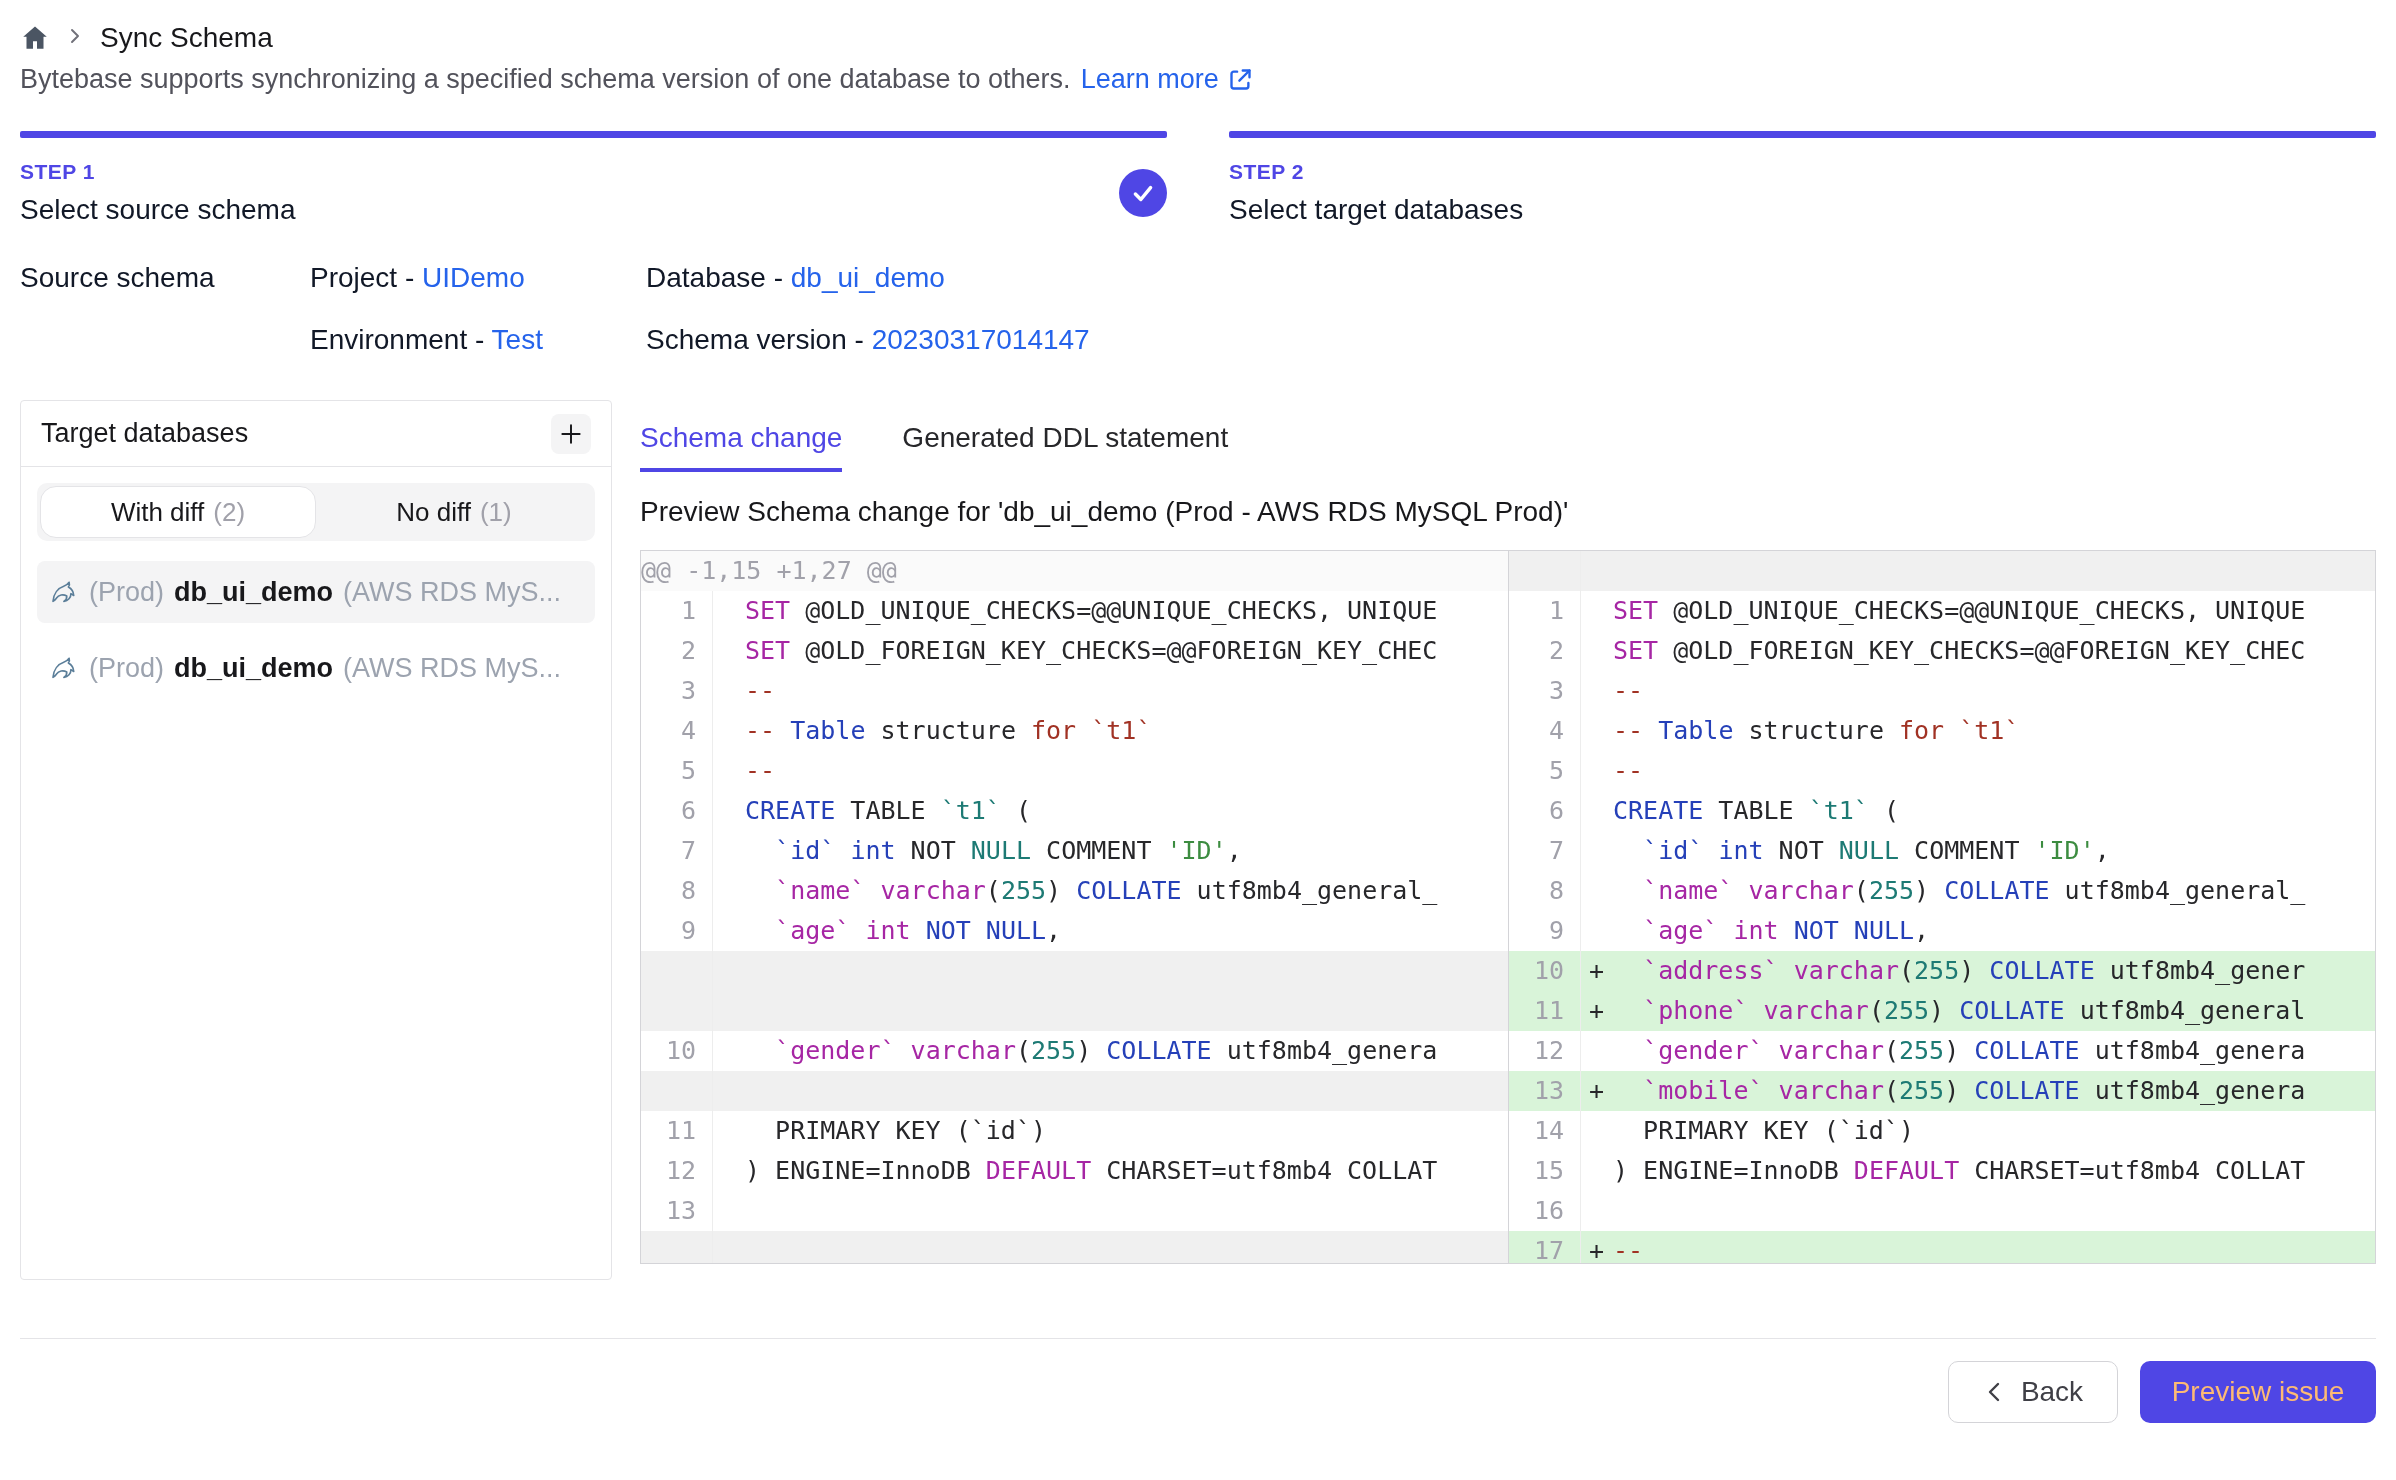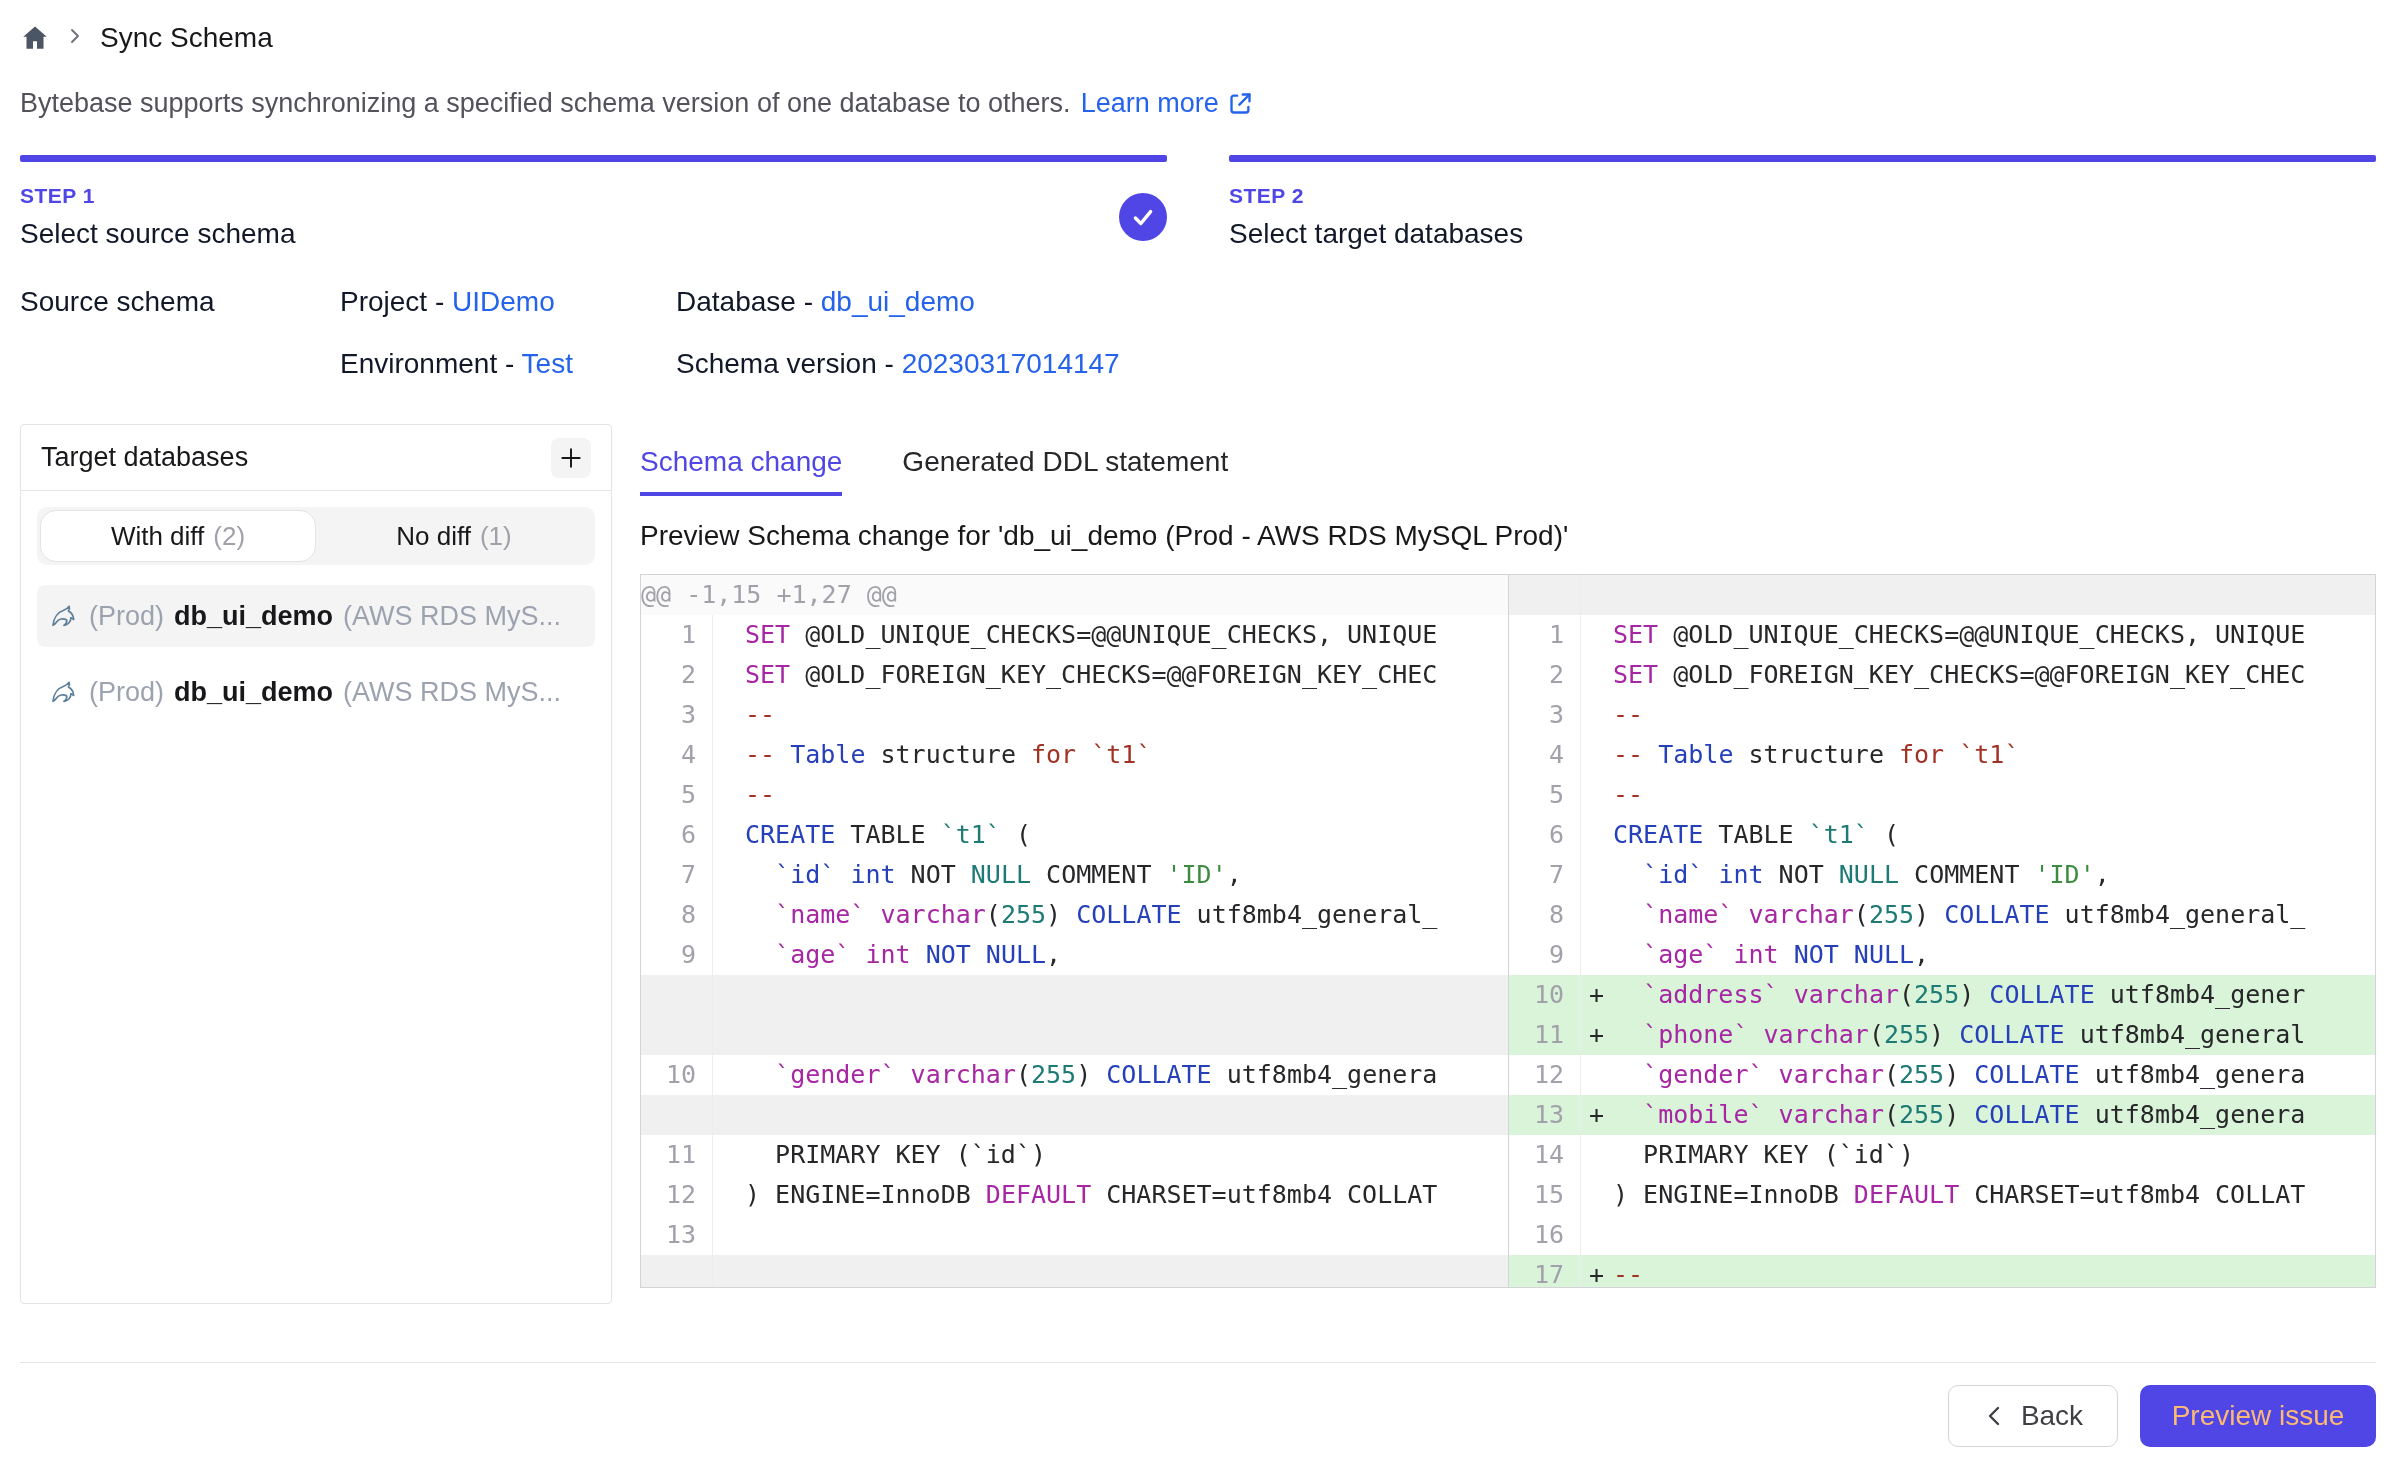--- a/index.html
+++ b/index.html
@@ -10,35 +10,35 @@
     font-family:"Liberation Sans", sans-serif;
   }
   .page { padding:16px 20px 0 20px; }
 
   
   .breadcrumb { display:flex; align-items:center; gap:16px; height:44px; }
   .crumb-title { font-size:28px; font-weight:500; color:#18181b; }
   .icon-btn { display:inline-flex; align-items:center; justify-content:center; cursor:pointer; }
 
   
-  .desc { margin-top:28px; font-size:27px; color:#52525b; display:flex; align-items:center; gap:10px; }
+  .desc { margin-top:4px; font-size:27px; color:#52525b; display:flex; align-items:center; gap:10px; }
   .desc a { color:#2563eb; text-decoration:none; display:inline-flex; align-items:center; gap:8px; cursor:pointer; }
 
   
   .steps { display:flex; gap:62px; margin-top:36px; }
   .step { flex:1; }
   .step-bar { height:7px; background:#4f46e5; border-radius:2px; }
   .step-body { display:flex; justify-content:space-between; align-items:center; margin-top:22px; }
   .step-label { font-size:21px; font-weight:700; color:#4f46e5; letter-spacing:.5px; }
   .step-title { font-size:28px; font-weight:500; color:#111827; margin-top:10px; }
   .check-circle { width:48px; height:48px; border-radius:50%; background:#4f46e5;
     display:flex; align-items:center; justify-content:center; flex:none; }
 
   
-  .source { display:flex; margin-top:36px; font-size:28px;gap:30px; }
+  .source { display:flex; margin-top:36px; font-size:28px; }
   .source-label { width:290px; color:#111827; }
   .source-grid { display:grid; grid-template-columns:336px auto; row-gap:30px; }
   .field span { color:#111827; }
   .field a { color:#2563eb; text-decoration:none; cursor:pointer; }
 
   
   .main { display:flex; gap:28px; margin-top:44px; }
   .panel { width:592px; height:880px; border:1px solid #e4e4e7; border-radius:4px; background:#fff; flex:none; }
   .panel-head { height:66px; padding:0 20px; display:flex; align-items:center; justify-content:space-between;
     border-bottom:1px solid #e4e4e7; }

